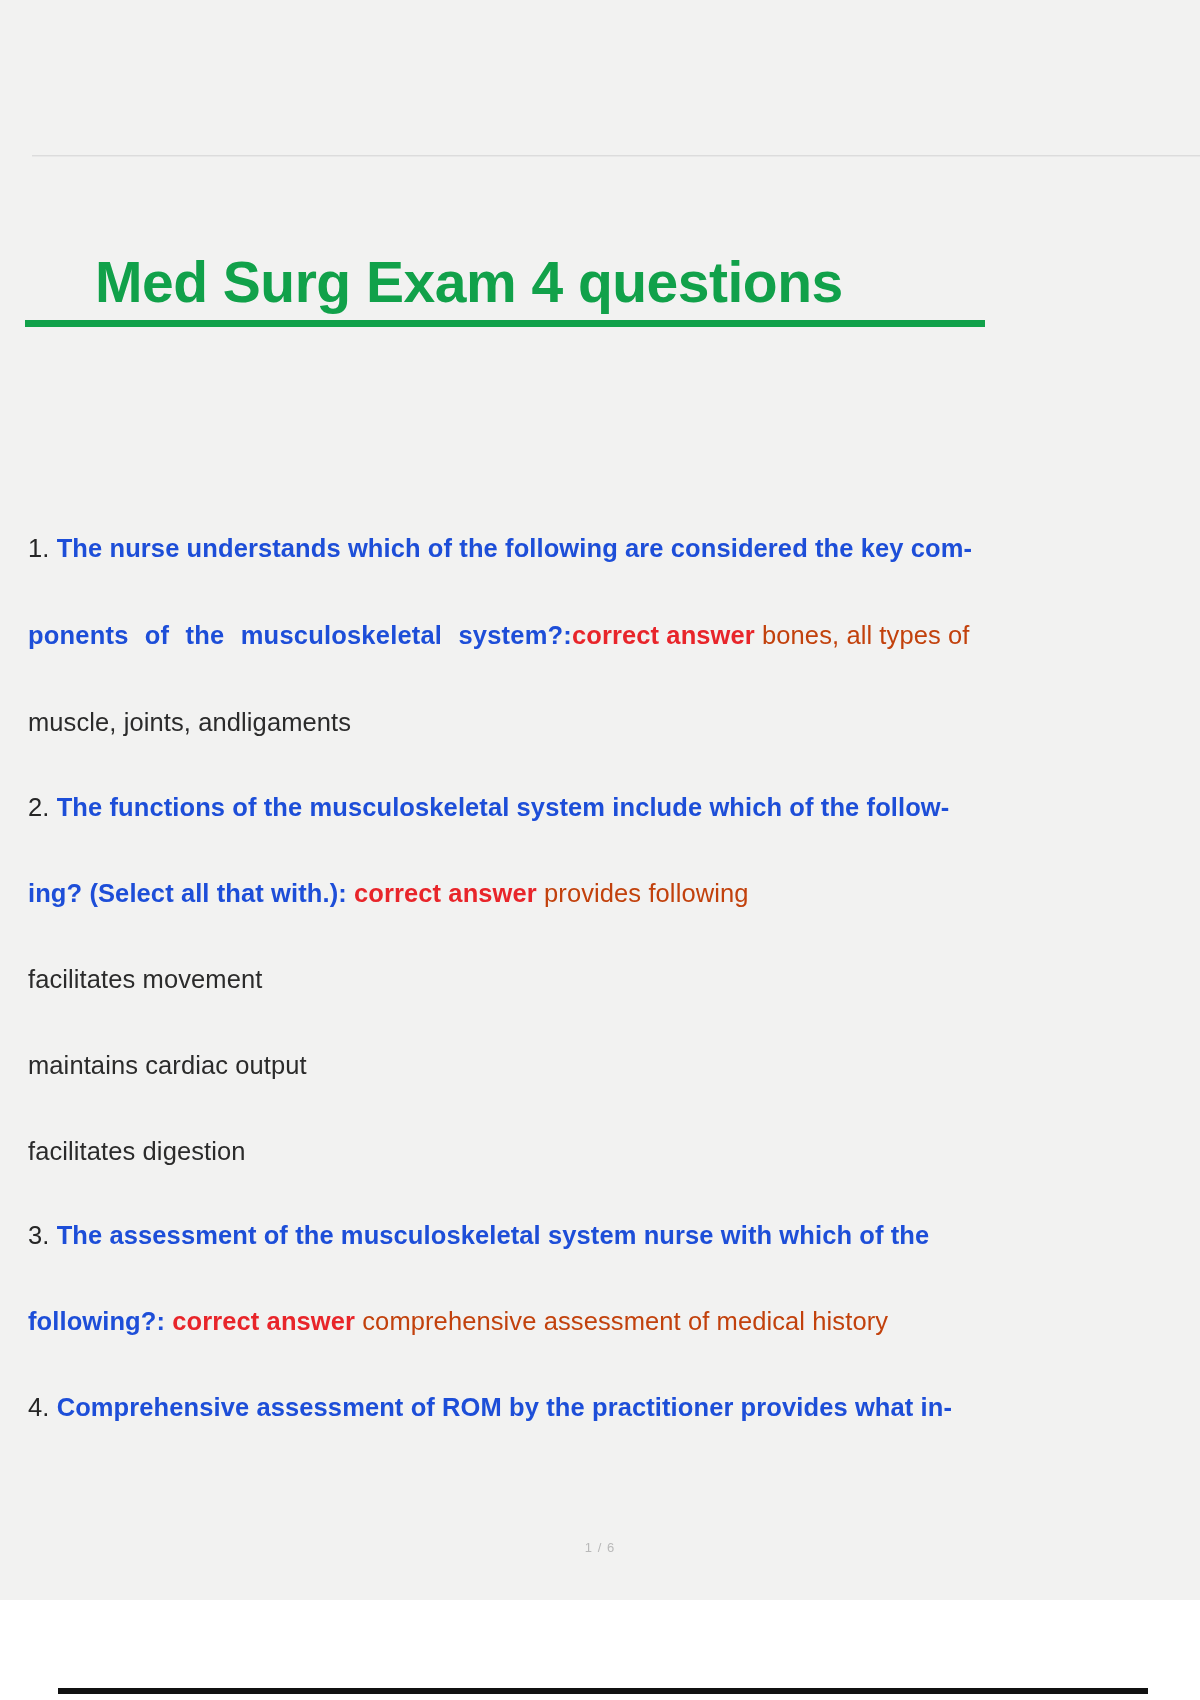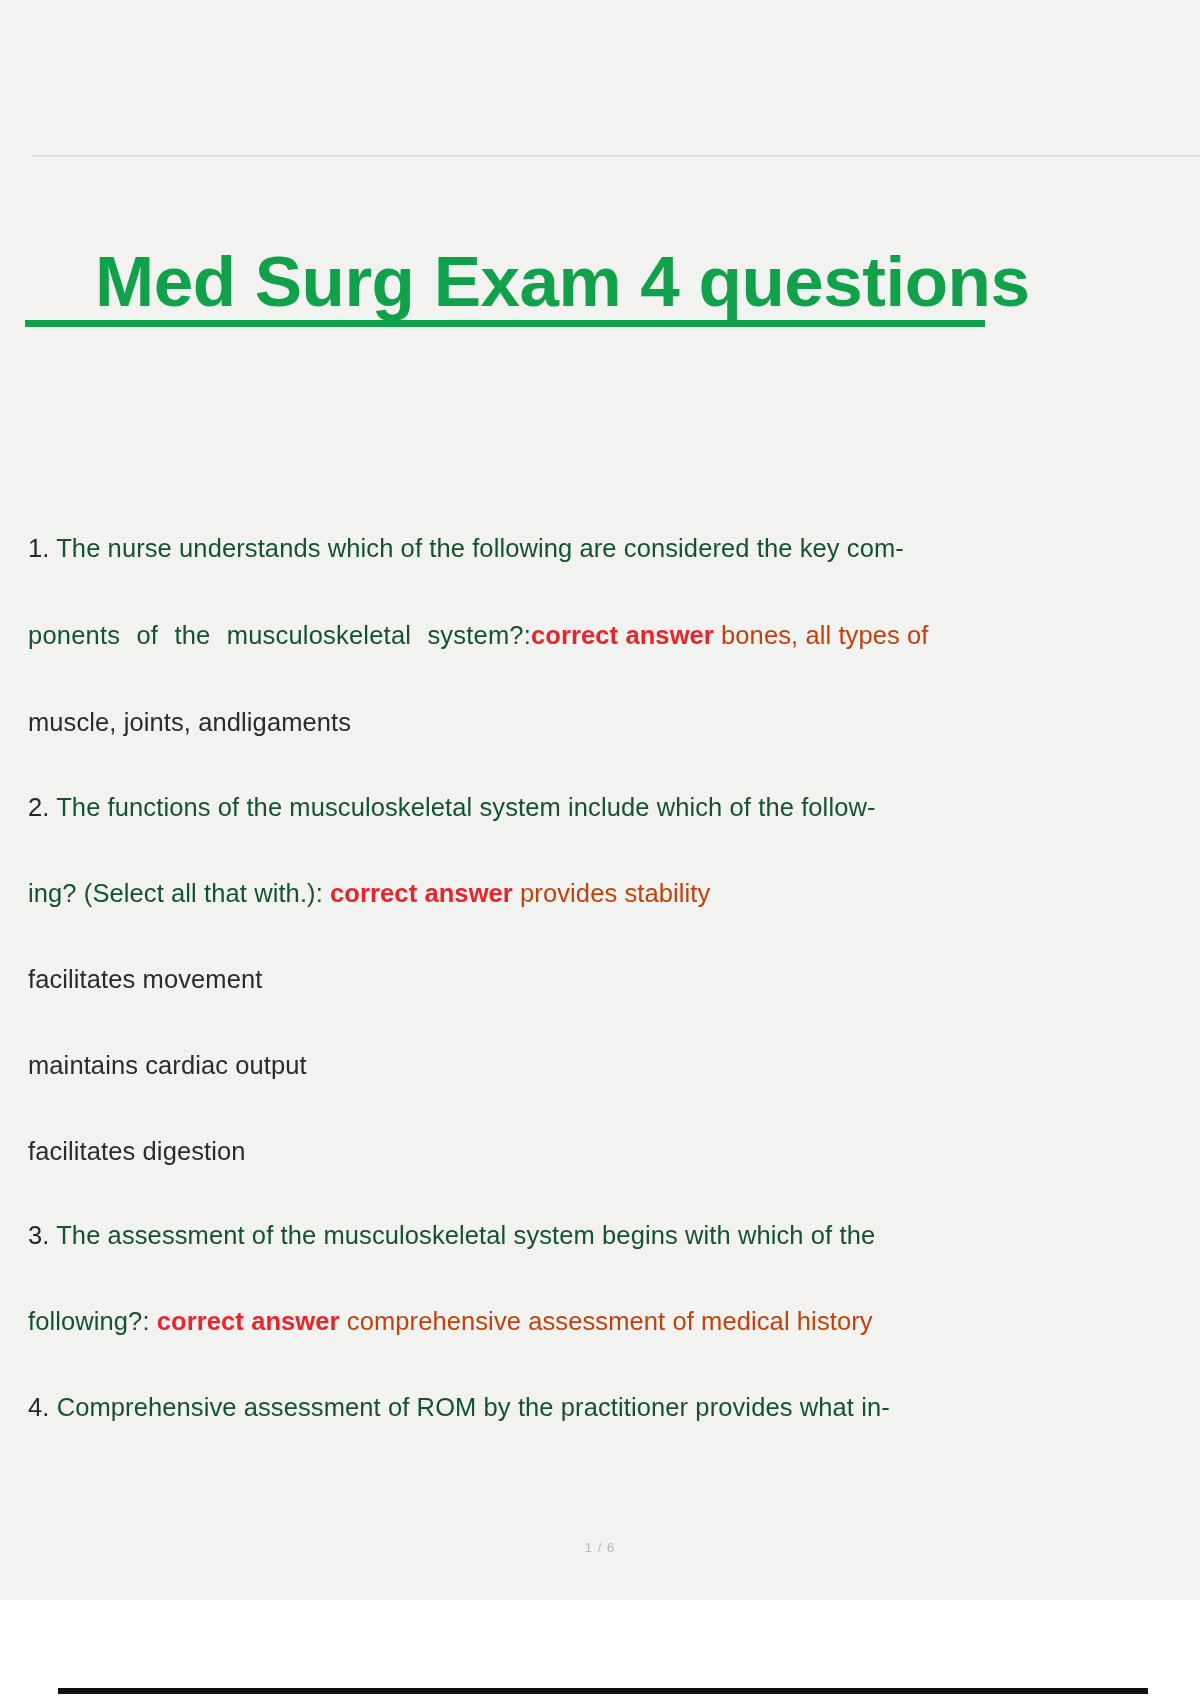--- a/index.html
+++ b/index.html
@@ -43,21 +43,21 @@
     left: 0;
     top: 247px;
     width: 1200px;
     height: 90px;
   }
   #doc-title {
     position: absolute;
     left: 95px;
     top: 0;
     margin: 0;
-    font-size: 71px;
+    font-size: 57px;
     line-height: 70px;
     font-weight: bold;
     color: #11a14a;
     letter-spacing: -0.5px;
     white-space: nowrap;
   }
   #doc-title-underline {
     position: absolute;
     left: 25px;
     top: 73px;
@@ -83,22 +83,22 @@
     color: #1c1c1c;
     white-space: nowrap;
     letter-spacing: 0.1px;
   }
 
   .q-num {
     font-weight: normal;
     color: #262626;
   }
   .q-text {
-    font-weight: normal;
-    color: #14532d;
+    font-weight: bold;
+    color: #1d4ed8;
   }
   .ans-label {
     font-weight: bold;
     color: #e8252a;
     margin-top: 24px;
   }
   .ans-text {
     font-weight: normal;
     color: #c2410c;
   }
@@ -154,25 +154,25 @@
   <div id="doc-title-wrap">
     <h1 id="doc-title">Med Surg Exam 4 questions</h1>
     <div id="doc-title-underline"></div>
   </div>
 
   <div id="content">
       <div class="line" style="top: 12px;"><span class="q-num">1.</span><span class="q-text"> The nurse understands which of the following are considered the key com-</span></div>
       <div class="line justified-wide" style="top: 99px;"><span class="q-text">ponents  of  the  musculoskeletal  system?:</span><span class="ans-label">correct  answer</span><span class="ans-text">  bones,  all  types  of</span></div>
       <div class="line" style="top: 186px;"><span class="opt-text">muscle, joints, andligaments</span></div>
       <div class="line" style="top: 271px;"><span class="q-num">2.</span><span class="q-text"> The functions of the musculoskeletal system include which of the follow-</span></div>
-      <div class="line" style="top: 357px;"><span class="q-text">ing? (Select all that with.): </span><span class="ans-label">correct answer</span><span class="ans-text">  provides stability</span></div>
+      <div class="line" style="top: 357px;"><span class="q-text">ing? (Select all that with.): </span><span class="ans-label">correct answer</span><span class="ans-text">  provides following</span></div>
       <div class="line" style="top: 443px;"><span class="opt-text">facilitates movement</span></div>
       <div class="line" style="top: 529px;"><span class="opt-text">maintains cardiac output</span></div>
       <div class="line" style="top: 615px;"><span class="opt-text">facilitates digestion</span></div>
-      <div class="line" style="top: 699px;"><span class="q-num">3.</span><span class="q-text"> The assessment of the musculoskeletal system begins with which of the</span></div>
+      <div class="line" style="top: 699px;"><span class="q-num">3.</span><span class="q-text"> The assessment of the musculoskeletal system nurse with which of the</span></div>
       <div class="line" style="top: 785px;"><span class="q-text">following?: </span><span class="ans-label">correct answer</span><span class="ans-text">  comprehensive assessment of medical history</span></div>
       <div class="line" style="top: 871px;"><span class="q-num">4.</span><span class="q-text"> Comprehensive assessment of ROM by the practitioner provides what in-</span></div>
     </div>
 
   <div id="page-indicator">1 / 6</div>
 
 </div>
 
 <div id="below-sheet"></div>
 <div id="bottom-bar"></div>

